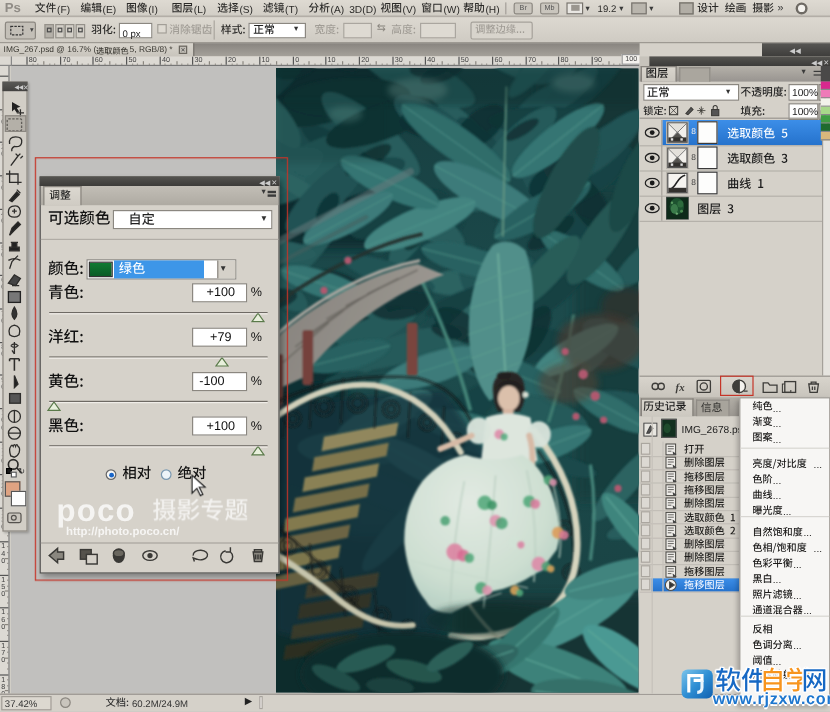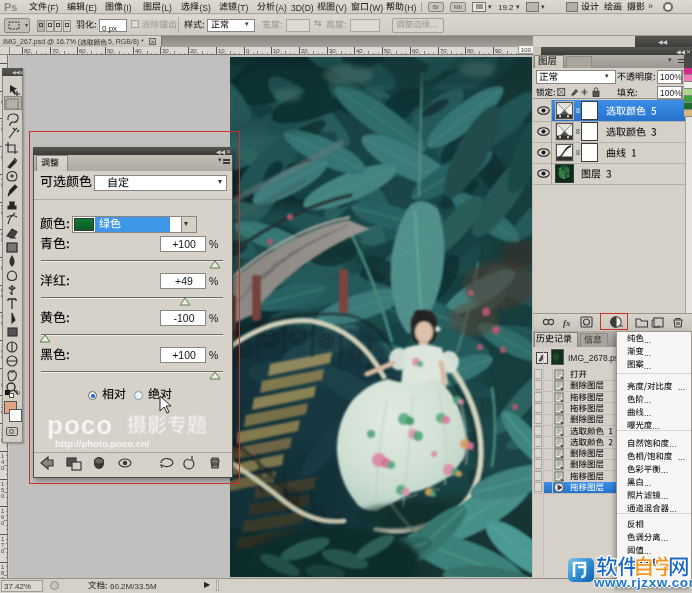--- a/index.html
+++ b/index.html
@@ -1013,21 +1013,21 @@
 <div style="position:absolute;left:1px;top:580px;width:42px;height:12px;background:#dcd8d0;border:1px solid #a09c95"></div>
 <div style="position:absolute;left:4px;top:581.5px;font-size:8px;color:#333;white-space:nowrap;">37.42%</div>
 <div style="position:absolute;left:50px;top:581px;width:9px;height:9px;border:1px solid #8a867f;border-radius:50%;background:#c9c5bd"></div>
 <svg style="position:absolute;left:88px;top:581px;overflow:visible" width="21" height="10">
     <g transform="matrix(0.008500,0,0,-0.008500,0,7.31)" fill="#333">
       <use href="#u6587" x="0"></use>
       <use href="#u6863" x="1000"></use>
       <use href="#u3A" x="2000"></use>
     </g>
   </svg>
-<div style="position:absolute;left:110px;top:581.5px;font-size:8px;color:#333;white-space:nowrap;">60.2M/33.5M</div>
+<div style="position:absolute;left:110px;top:581.5px;font-size:8px;color:#333;white-space:nowrap;">60.2M/24.9M</div>
 <div style="position:absolute;left:204px;top:580px;font-size:8px;color:#222;white-space:nowrap;">▶</div>
 <div style="position:absolute;left:216px;top:580px;width:3px;height:11px;background:#efece8;border:1px solid #a8a49d"></div>
 <div style="position:absolute;left:2px;top:68px;width:21px;height:375px;background:#d2cec6;border:1px solid #8b8780;box-shadow:1px 1px 2px rgba(0,0,0,0.25)"></div>
 <div style="position:absolute;left:2px;top:68px;width:21px;height:8px;background:linear-gradient(#5a5956,#434240)"></div>
 <div style="position:absolute;left:12px;top:68.5px;font-size:6px;color:#ccc;white-space:nowrap;transform:scale(0.8);transform-origin:left top">◀◀</div>
 <div style="position:absolute;left:19px;top:68.5px;font-size:6px;color:#ccc;white-space:nowrap;">✕</div>
 <svg style="position:absolute;left:4px;top:78px" width="17" height="360" fill="none" stroke="#2e2d2b" stroke-width="1.1">
     <path d="M5 -4 L5 4 L7 2 L9 5 L11 4 L9 1 L12 0 Z" fill="#222" stroke="none" transform="translate(1,11)"></path>
     <path d="M12 2 L12 8 M9 5 L15 5" transform="translate(1,11)"></path>
     <rect x="2" y="-4" width="12" height="10" rx="1" stroke-dasharray="2 1.2" transform="translate(0,25)"></rect>
@@ -1126,36 +1126,36 @@
     <path d="M6 0 L11 7 L1 7 Z" fill="#e8f0dc" stroke="#5a7a4a" stroke-width="1"></path>
   </svg>
 <svg style="position:absolute;left:40px;top:274px;overflow:visible" width="31" height="15">
     <g transform="matrix(0.013000,0,0,-0.013000,0,11.18)" fill="#111">
       <use href="#u6D0B" x="0"></use>
       <use href="#u7EA2" x="1000"></use>
       <use href="#u3A" x="2000"></use>
     </g>
   </svg>
 <div style="position:absolute;left:160px;top:273px;width:46px;height:16px;background:#fff;border:1px solid #8b8780"></div>
-<div style="position:absolute;left:166px;top:275px;font-size:10.5px;color:#111;white-space:nowrap;width:36px;text-align:center">+49</div>
+<div style="position:absolute;left:166px;top:275px;font-size:10.5px;color:#111;white-space:nowrap;width:36px;text-align:center">+79</div>
 <div style="position:absolute;left:209px;top:275px;font-size:10.5px;color:#141414;white-space:nowrap;">%</div>
 <div style="position:absolute;left:41px;top:297px;width:182px;height:1px;background:#6e6a64"></div>
 <div style="position:absolute;left:41px;top:298px;width:182px;height:1px;background:#f0ede8"></div>
 <svg style="position:absolute;left:179px;top:298px" width="12" height="8">
     <path d="M6 0 L11 7 L1 7 Z" fill="#e8f0dc" stroke="#5a7a4a" stroke-width="1"></path>
   </svg>
 <svg style="position:absolute;left:40px;top:311px;overflow:visible" width="31" height="15">
     <g transform="matrix(0.013000,0,0,-0.013000,0,11.18)" fill="#111">
       <use href="#u9EC4" x="0"></use>
       <use href="#u8272" x="1000"></use>
       <use href="#u3A" x="2000"></use>
     </g>
   </svg>
 <div style="position:absolute;left:160px;top:310px;width:46px;height:16px;background:#fff;border:1px solid #8b8780"></div>
-<div style="position:absolute;left:166px;top:312px;font-size:10.5px;color:#111;white-space:nowrap;width:36px;text-align:center">-100</div>
+<div style="position:absolute;left:166px;top:312px;font-size:10.5px;color:#111;white-space:nowrap;width:36px;">-100</div>
 <div style="position:absolute;left:209px;top:312px;font-size:10.5px;color:#141414;white-space:nowrap;">%</div>
 <div style="position:absolute;left:41px;top:334px;width:182px;height:1px;background:#6e6a64"></div>
 <div style="position:absolute;left:41px;top:335px;width:182px;height:1px;background:#f0ede8"></div>
 <svg style="position:absolute;left:39px;top:335px" width="12" height="8">
     <path d="M6 0 L11 7 L1 7 Z" fill="#e8f0dc" stroke="#5a7a4a" stroke-width="1"></path>
   </svg>
 <svg style="position:absolute;left:40px;top:348px;overflow:visible" width="31" height="15">
     <g transform="matrix(0.013000,0,0,-0.013000,0,11.18)" fill="#111">
       <use href="#u9ED1" x="0"></use>
       <use href="#u8272" x="1000"></use>

